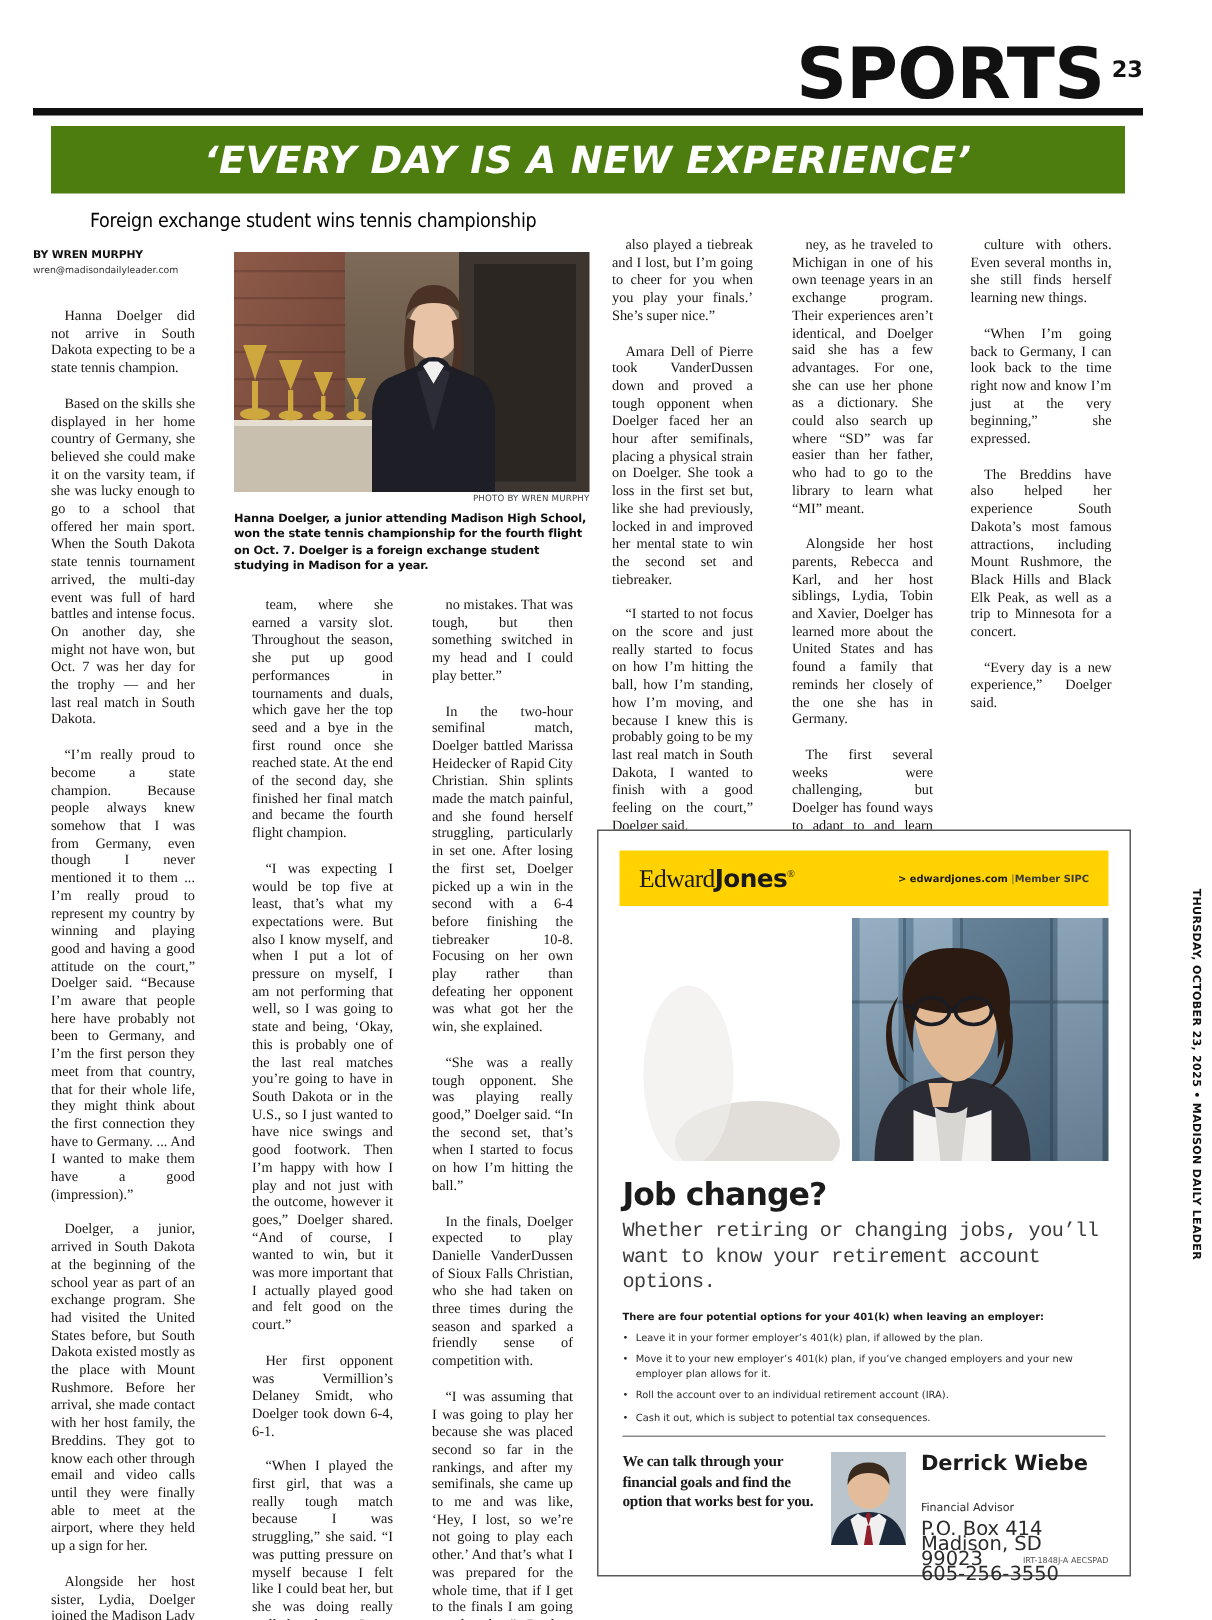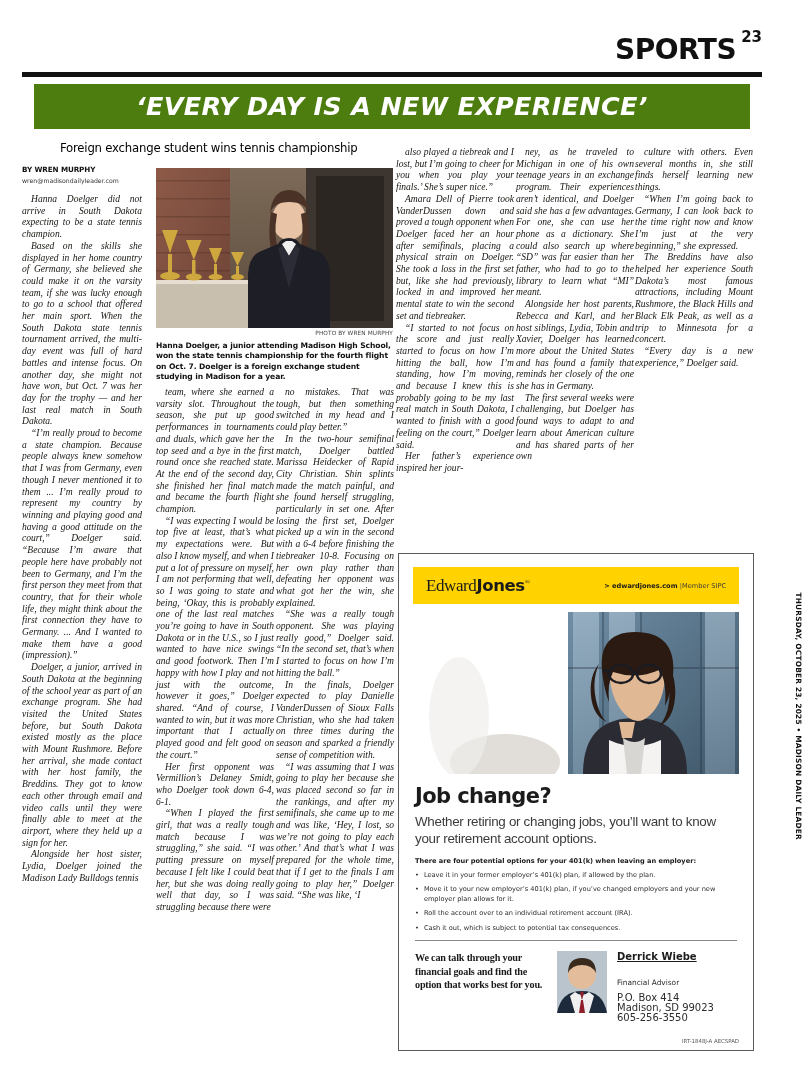--- a/index.html
+++ b/index.html
@@ -13,21 +13,21 @@
 
   
   .masthead {
     position: absolute; left: 22px; top: 28px; width: 740px;
     display: flex; align-items: flex-end; justify-content: flex-end;
     gap: 5px;
   }
   .masthead-title {
     font-family: "DejaVu Sans", sans-serif;
     font-weight: 700;
-    font-size: 28px;
+    font-size: 47px;
     letter-spacing: -0.5px;
     color: #111;
     line-height: 0.95;
   }
   .masthead-page {
     font-family: "DejaVu Sans", sans-serif;
     font-weight: 700;
     font-size: 15px;
     color: #111;
     padding-bottom: 18px;
@@ -86,21 +86,21 @@
     position: absolute;
     font-family: "Liberation Serif", serif;
     font-size: 9.55px;
     line-height: 11.7px;
     text-align: justify;
     color: #17140f;
     width: 118px;
     hyphens: auto;
     -webkit-hyphens: auto;
   }
-  .col p { text-indent: 9px; margin: 0; font-style: italic; }
+  .col p { text-indent: 9px; margin: 12px; }
 
   #col1 { left: 22px;  top: 193px; width: 120px; }
   #col2 { left: 156px; top: 386px; width: 118px; }
   #col3 { left: 276px; top: 386px; width: 118px; }
   #col4 { left: 396px; top: 146px; width: 118px; }
   #col5 { left: 516px; top: 146px; width: 118px; }
   #col6 { left: 635px; top: 146px; width: 118px; }
 
   
   .photo {
@@ -149,36 +149,36 @@
   .ad-logo b { font-family: "DejaVu Sans", sans-serif; font-weight: 700; font-size: 16.5px; }
   .ad-logo sup { font-size: 7px; vertical-align: super; }
   .ad-url {
     font-family: "DejaVu Sans", sans-serif;
     font-size: 6.6px;
     font-weight: 700;
     color: #1a1a1a;
     white-space: nowrap;
   }
   .ad-url .sep { color:#555; font-weight:400; }
-  .ad-url .sipc { font-weight: 400; color: #3a3a3a; }
+  .ad-url .sipc { font-weight: 700; color: #3a3a3a; }
 
   .ad-photo {
     margin: 8px 14px 0 14px; height: 162px; position: relative; overflow:hidden;
     background: #ffffff;
   }
   .ad-body { padding: 10px 16px 0 16px; }
   .ad-h1 {
     font-family: "DejaVu Sans", sans-serif;
     font-weight: 700;
     font-size: 21px;
     color: #1b1b1b;
     letter-spacing: -0.6px;
   }
   .ad-h2 {
-    font-family: Liberation Sans, sans-serif;
+    font-family: Liberation Mono, monospace;
     font-size: 13.4px;
     color: #3b3b3b;
     line-height: 17px;
     margin-top: 5px;
     letter-spacing: -0.3px;
   }
   .ad-lead {
     font-family: "DejaVu Sans", sans-serif;
     font-weight: 700;
     font-size: 6.6px;
@@ -205,23 +205,23 @@
     font-family: Liberation Serif, serif;
     font-weight: 700;
     font-size: 10.2px;
     line-height: 13.5px;
     color: #1b1b1b;
     width: 132px;
     letter-spacing: -0.2px;
   }
   .advisor-photo { width: 50px; height: 62px; overflow:hidden; background:#cbd3da; flex:0 0 auto; }
   .ad-foot-right { font-family: "DejaVu Sans", sans-serif; color: #1b1b1b; }
-  .adv-name { font-weight: 700; font-size: 10px; text-decoration: underline; }
+  .adv-name { font-weight: 700; font-size: 14px; }
   .adv-title { font-size: 7.4px; margin-top: 16px; color: #2b2b2b; }
-  .adv-addr { font-size: 10px; margin-top: 6px; line-height: 10px; color: #2b2b2b; }
+  .adv-addr { font-size: 13px; margin-top: 6px; line-height: 10px; color: #2b2b2b; }
   .ad-code {
     position: absolute; right: 14px; bottom: 6px;
     font-family: "DejaVu Sans", sans-serif;
     font-size: 5.4px; color: #555;
   }
 
   
   .folio {
     position: absolute; right: 5px; top: 840px;
     font-family: "DejaVu Sans", sans-serif;

